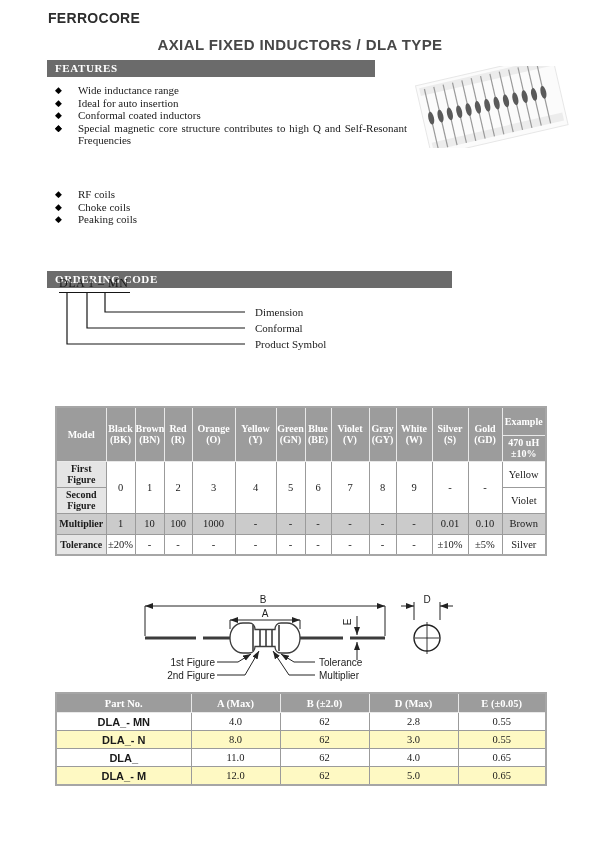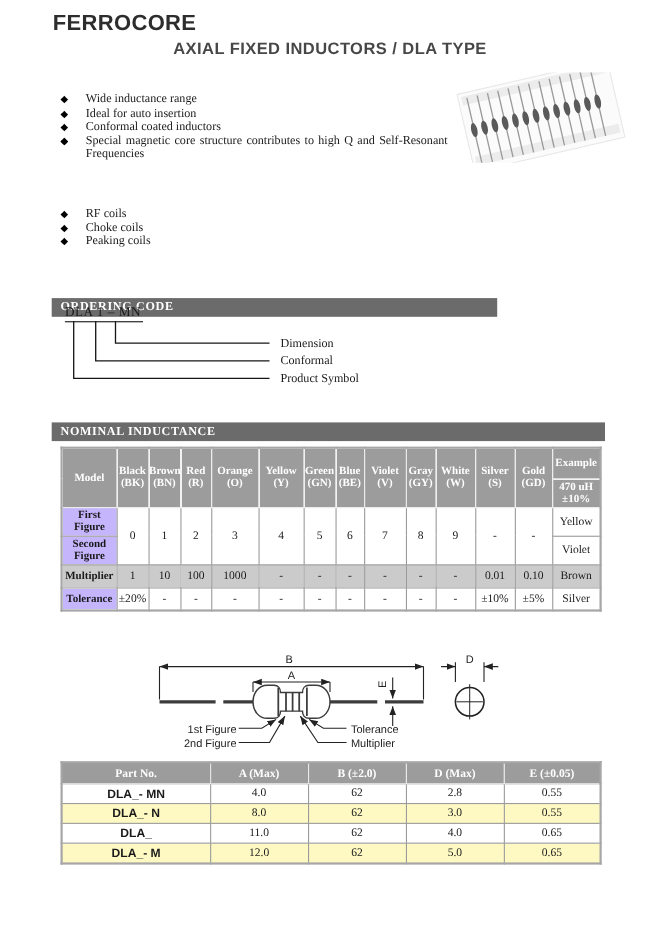--- a/index.html
+++ b/index.html
@@ -1,19 +1,19 @@
 <!DOCTYPE html>
 <html><head>
 <meta charset="utf-8">
 <style>
   html,body{margin:0;padding:0;background:#fff;}
   .page{position:relative;width:600px;height:861px;background:#fff;overflow:hidden;
         font-family:"Liberation Serif",serif;color:#1a1a1a;}
   .brand{position:absolute;left:48px;top:10px;font-family:"Liberation Sans",sans-serif;
-         font-weight:bold;font-size:20px;color:#2d2d2d;letter-spacing:.3px;}
+         font-weight:bold;font-size:14px;color:#2d2d2d;letter-spacing:.3px;}
   .title{position:absolute;left:0;right:0;top:36px;text-align:center;
          font-family:"Liberation Sans",sans-serif;font-weight:bold;font-size:15px;
          color:#474747;letter-spacing:.4px;}
   .bar{position:absolute;left:47px;height:17px;background:#6b6b6b;color:#fff;
        font-weight:bold;font-size:11px;line-height:17px;padding-left:8px;
        letter-spacing:.6px;box-sizing:border-box;}
   #bar-features{top:60px;width:328px;}
   #bar-applications{top:164px;width:503px;}
   #bar-ordering{top:248px;width:405px;margin-top:23px;}
   #bar-nominal{top:384px;width:503px;}
@@ -33,21 +33,21 @@
   .ord-svg{position:absolute;left:0;top:0;width:420px;height:82px;}
   .ord-label{position:absolute;left:208px;font-size:11px;line-height:12px;white-space:nowrap;}
   #ord-label-0{top:30px;} #ord-label-1{top:46px;} #ord-label-2{top:62px;}
 
   table{border-collapse:collapse;table-layout:fixed;}
   #nominal-table{position:absolute;left:55px;top:406px;width:490px;border:2px solid #a6a6a6;}
   #nominal-table th,#nominal-table td{border:1px solid #9b9b9b;text-align:center;
       vertical-align:middle;padding:0;overflow:hidden;}
   #nominal-table th.hd{background:#9c9c9c;color:#fff;font-size:10px;font-weight:bold;
       line-height:11px;border:1px solid #e9e9e9;}
-  #nominal-table th.rowlab{font-size:10px;font-weight:bold;line-height:11px;background:#c4b5fd;}
+  #nominal-table th.rowlab{font-size:10px;font-weight:bold;line-height:11px;background:#e5e5e5;}
   #nominal-table td{font-size:10.5px;}
   #nominal-table tr.h1{height:28px;} #nominal-table tr.h2{height:26px;}
   #nominal-table tr.fig{height:26px;} #nominal-table tr.mult{height:21px;}
   #nominal-table tr.tol{height:21px;}
   #nominal-table tr.mult td,#nominal-table tr.mult th.rowlab{background:#cbcbcb;}
   #nominal-table td.plain{background:#fff;}
 
   .shapes-svg{position:absolute;left:95px;top:592px;width:380px;height:92px;}
   .shapes-svg text{font-family:"Liberation Sans",sans-serif;font-size:10px;fill:#222;}
   .shapes-svg .lbl{font-size:10px;}
@@ -60,20 +60,23 @@
   #part-table tr.alt td{background:#fef9c3;}
 </style>
 </head>
 <body>
 
 <div class="page">
 
   <div class="brand">FERROCORE</div>
   <div class="title">AXIAL FIXED INDUCTORS / DLA TYPE</div>
 
+  <div class="bar" id="bar-features">
+    <span>FEATURES</span>
+  </div>
   <ul class="bullet-list" id="features-list">
       <li><span class="blt">◆</span><span>Wide inductance range</span></li>
       <li><span class="blt">◆</span><span>Ideal for auto insertion</span></li>
       <li><span class="blt">◆</span><span>Conformal coated inductors</span></li>
       <li><span class="blt">◆</span></li>
       <li><span class="blt">◆</span><span>Special magnetic core structure contributes to high Q and Self-Resonant Frequencies</span></li>
     </ul>
 
   <svg class="photo" viewBox="0 0 162 82">
     <g id="photo-g" transform="rotate(-13 81 40)">
@@ -124,23 +127,20 @@
       <polyline points="58,16 58,36 198,36" fill="none" stroke="#161616" stroke-width="1.2"></polyline>
       <polyline points="40,16 40,52 198,52" fill="none" stroke="#161616" stroke-width="1.2"></polyline>
       <polyline points="20,16 20,68 198,68" fill="none" stroke="#161616" stroke-width="1.2"></polyline>
     </svg>
     <span class="ord-code">DLA 1 – MN</span>
     <span class="ord-label" id="ord-label-0">Dimension</span>
     <span class="ord-label" id="ord-label-1">Conformal</span>
     <span class="ord-label" id="ord-label-2">Product Symbol</span>
   </div>
 
-  <div class="bar" id="bar-nominal">
-    <span>NOMINAL INDUCTANCE</span>
-  </div>
   <table id="nominal-table">
       <colgroup>
         <col style="width:50px">
         <col style="width:29px">
         <col style="width:29px">
         <col style="width:28px">
         <col style="width:43px">
         <col style="width:41px">
         <col style="width:29px">
         <col style="width:26px">

